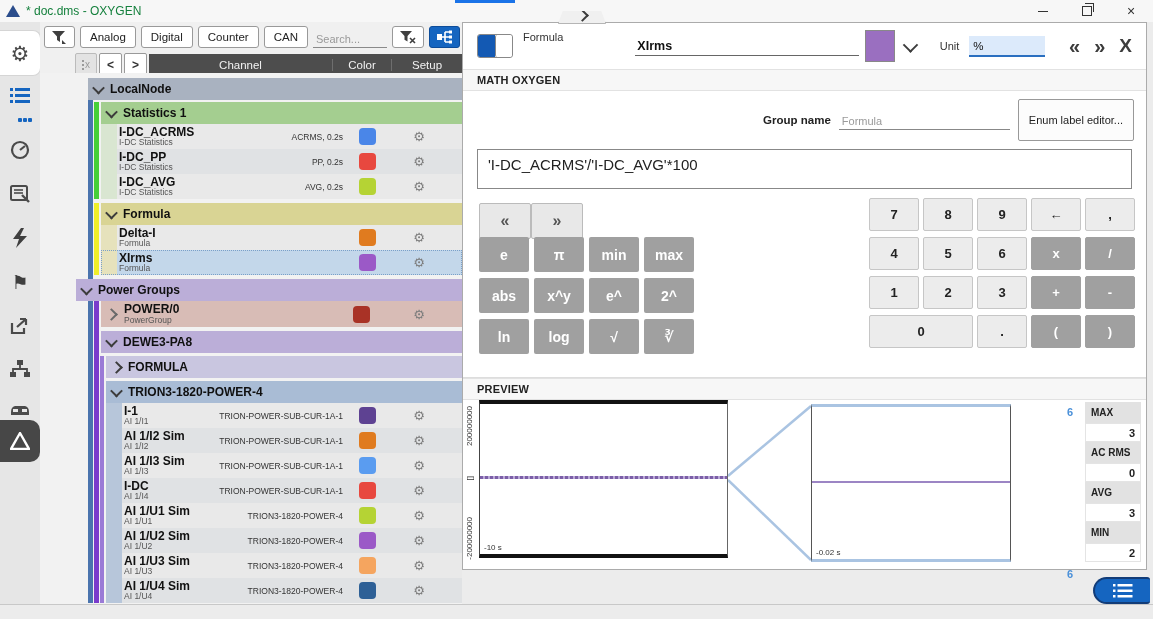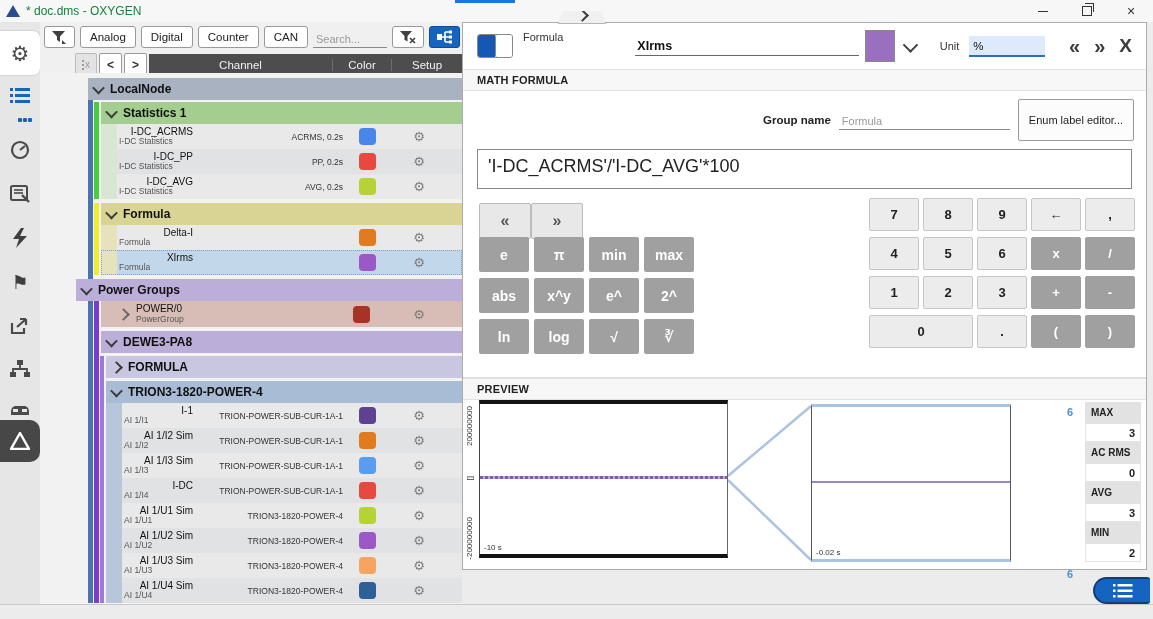--- a/index.html
+++ b/index.html
@@ -79,23 +79,23 @@
   .cv.gray{border-color:#6a6a6a;}
 
   .trow.ch{height:25px;margin-left:61px;background:#e9e9e9;font-size:12px;}
   .trow.ch.alt{background:#e0e2e4;}
   .trow.ch .ind{width:16px;align-self:stretch;flex:none;}
   .g-stat .ind{background:#d9e6d1;}
   .g-form .ind{background:#e6e2bc;}
   .g-trion .ind{background:#b7c6da;width:24px;}
   .trow.ch.trion-child{margin-left:66px;}
   .trow.sel{background:#c3d7ea;outline:1px dotted #7aa0c8;outline-offset:-1px;}
-  .trow.powrow{height:26px;margin-left:61px;background:#d8bcb6;font-size:12px;gap:6px;padding-left:18px;}
+  .trow.powrow{height:26px;margin-left:61px;background:#d8bcb6;font-size:12px;gap:6px;padding-left:6px;}
   .rmain{flex:1;min-width:0;padding-left:2px;line-height:1.05;}
-  .rname{font-weight:normal;color:#111;font-size:10px;white-space:nowrap;text-align:right;}
+  .rname{font-weight:bold;color:#111;font-size:12px;white-space:nowrap;}
   .rsub{font-size:8.5px;color:#555;}
   .rdetail{width:150px;text-align:right;font-size:8.5px;color:#333;flex:none;}
   .swatch{width:17px;height:17px;border-radius:4px;margin-left:16px;flex:none;}
   .gear{width:86px;text-align:center;color:#7d7d7d;font-size:13px;flex:none;}
   .hlabel{color:#101010;}
 
   
   .editor{position:absolute;left:462px;top:22px;width:685px;height:548px;background:#fff;border:1px solid #ababab;box-sizing:border-box;}
   .collapse-tab{position:absolute;left:95px;top:-12px;width:46px;height:12px;background:#f0f0f0;border:1px solid #b5b5b5;border-bottom:none;
       border-radius:0 0 0 0;display:flex;align-items:center;justify-content:center;
@@ -122,21 +122,21 @@
   .section-title{height:20px;background:#f7f7f7;border-top:1px solid #e2e2e2;border-bottom:1px solid #e2e2e2;
       display:flex;align-items:center;padding-left:14px;font-size:11px;font-weight:bold;color:#222;letter-spacing:.2px;}
 
   .groupname-row{display:flex;align-items:center;justify-content:flex-end;gap:8px;padding:8px 12px 4px 12px;}
   .gn-label{font-size:11.5px;font-weight:bold;color:#222;}
   .gn-input input{width:165px;border:none;border-bottom:1px solid #888;outline:none;font-size:11px;color:#444;
       background:transparent;padding:2px 3px;font-family:inherit;}
   .gn-input input::placeholder{color:#9a9a9a;}
   .enum-btn{height:24px;border:1px solid #999;border-radius:2px;background:#fcfcfc;font-size:11px;color:#222;
       display:flex;align-items:center;padding:8px 10px;}
-  .formula-box{margin:4px 14px 10px 14px;height:40px;border:1px solid #888;font-size:18px;color:#222;
+  .formula-box{margin:4px 14px 10px 14px;height:40px;border:1px solid #888;font-size:15px;color:#222;
       padding:6px 10px;box-sizing:border-box;}
 
   
   .kbd{position:relative;height:178px;border-bottom:1px solid #ddd;}
   .kb-nav{position:absolute;left:16px;top:4px;display:flex;align-items:flex-start;}
   .kb-arrow{width:50px;height:34px;background:#e8e8e8;border:1px solid #bbb;border-radius:2px;color:#555;
       font-size:16px;font-weight:bold;display:flex;align-items:center;justify-content:center;}
   .kb-center{width:108px;text-align:center;}
   .kb-page{font-size:8px;font-weight:bold;color:#222;}
   .kb-pagename{font-size:13.5px;font-weight:bold;color:#111;line-height:1;}
@@ -518,21 +518,21 @@
     <div class="unit-input">
       <input type="text" value="%" style="">
     </div>
     <div class="navx">
       <span class="bb">«</span>
       <span class="bb">»</span>
       <span class="xx">X</span>
     </div>
   </div>
 
-  <div class="section-title">MATH FORMULA</div>
+  <div class="section-title">MATH OXYGEN</div>
 
   <div class="groupname-row">
     <span class="gn-label">Group name</span>
     <span class="gn-input">
       <input type="text" placeholder="Formula" style="">
     </span>
     <div class="enum-btn">Enum label editor...</div>
   </div>
 
   <div class="formula-box">'I-DC_ACRMS'/'I-DC_AVG'*100</div>

